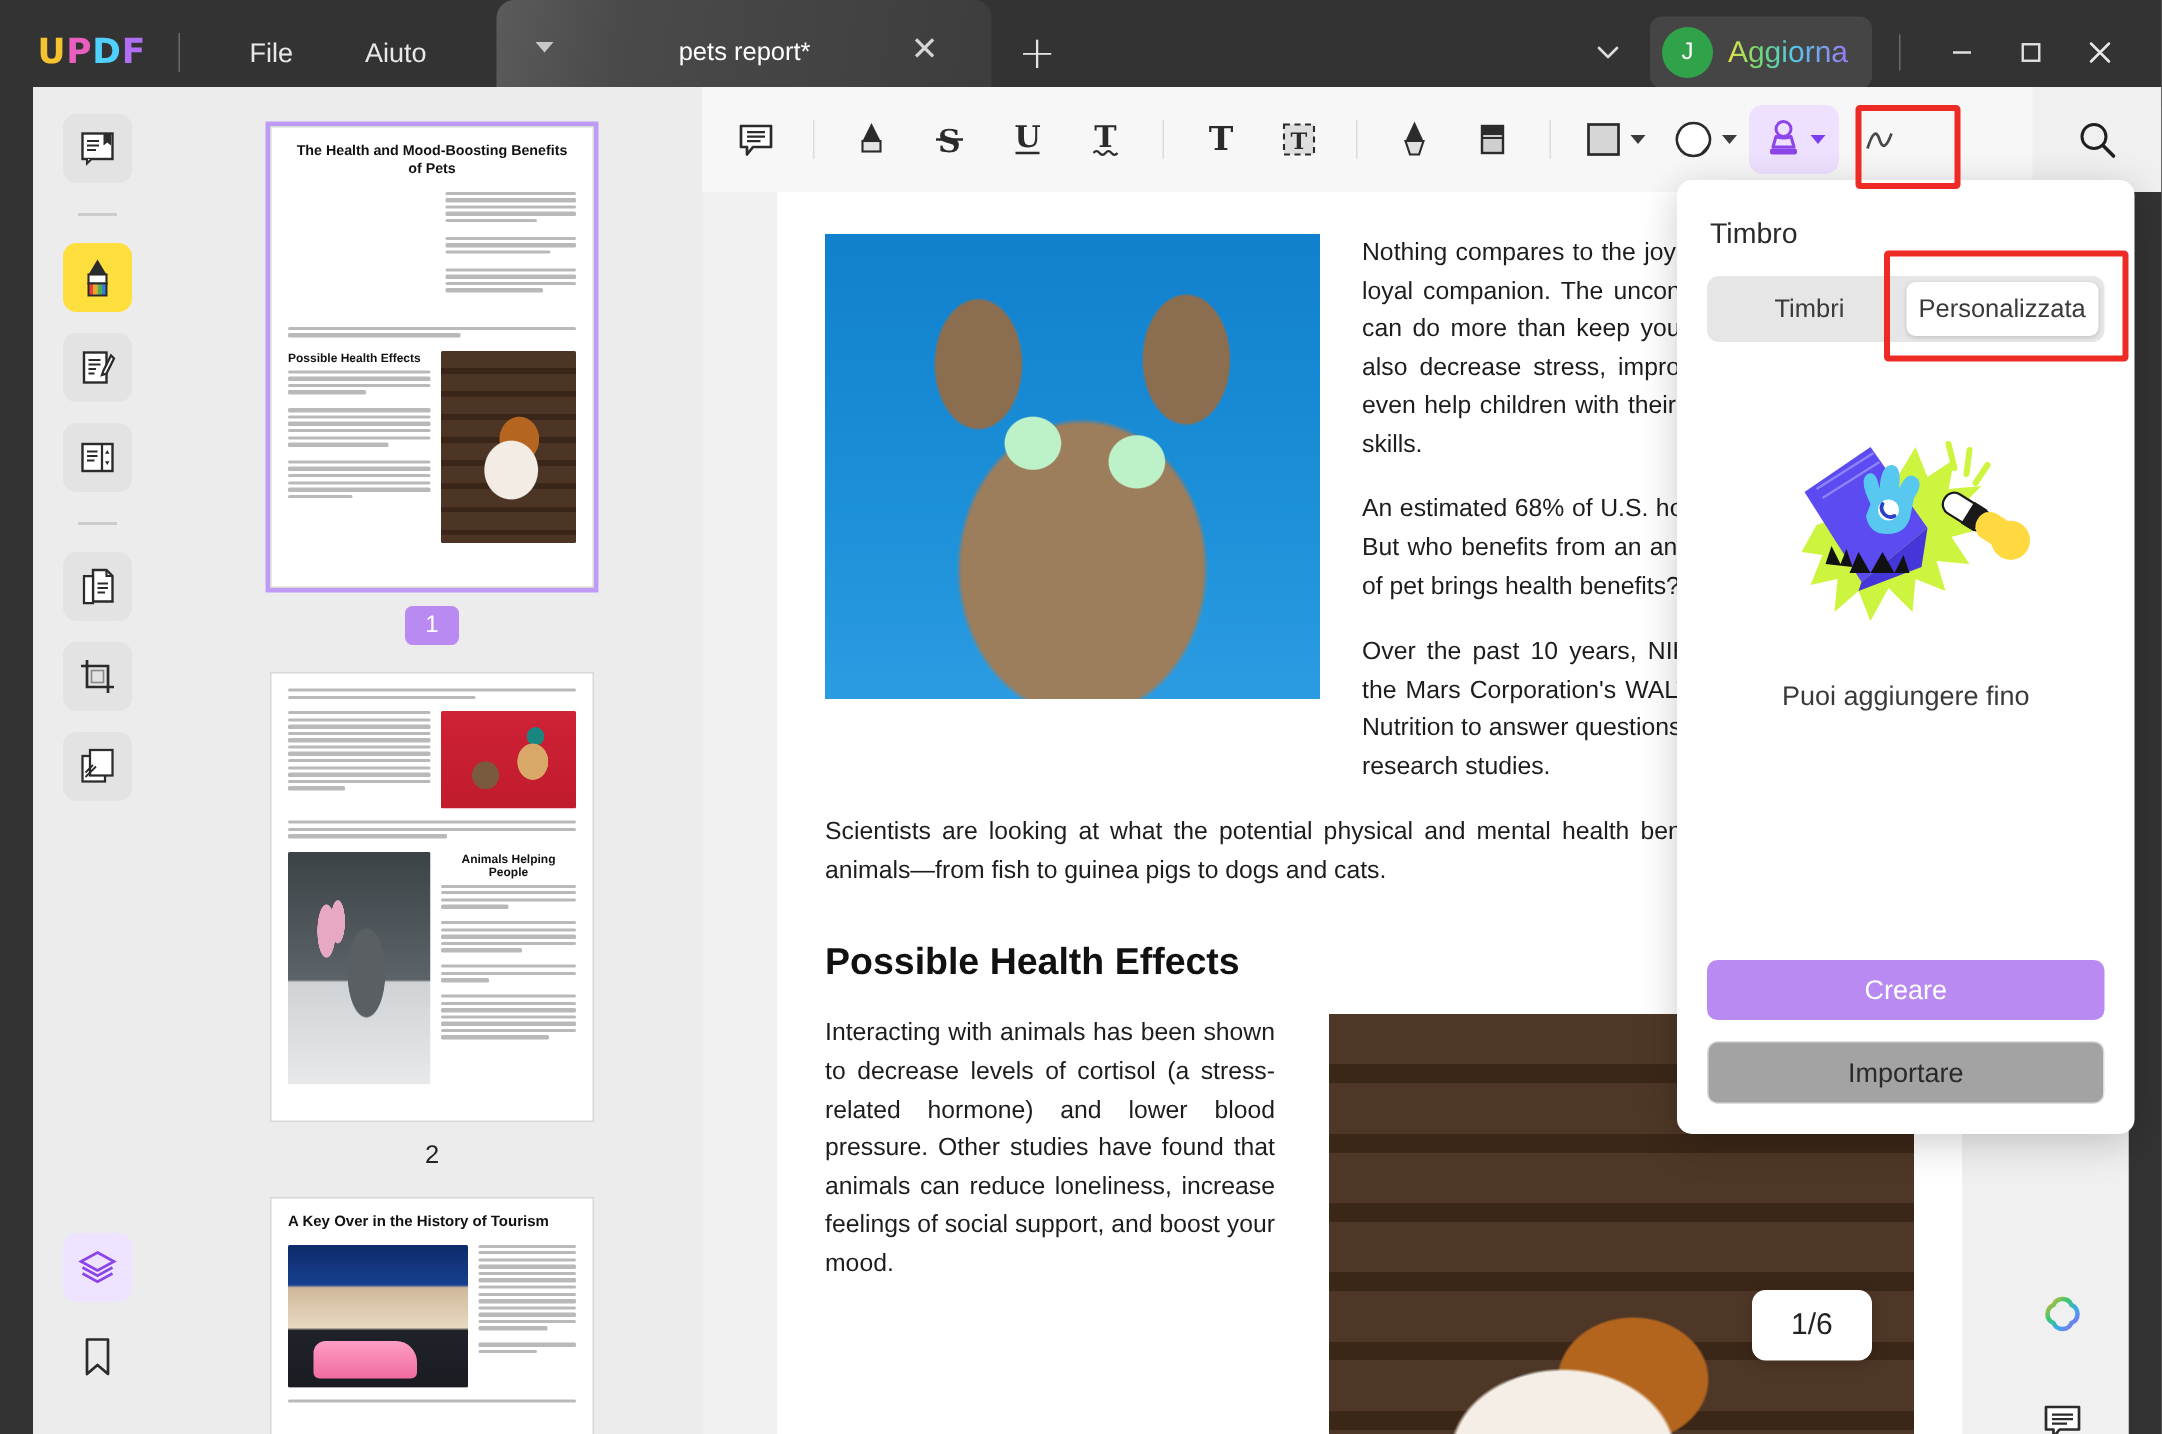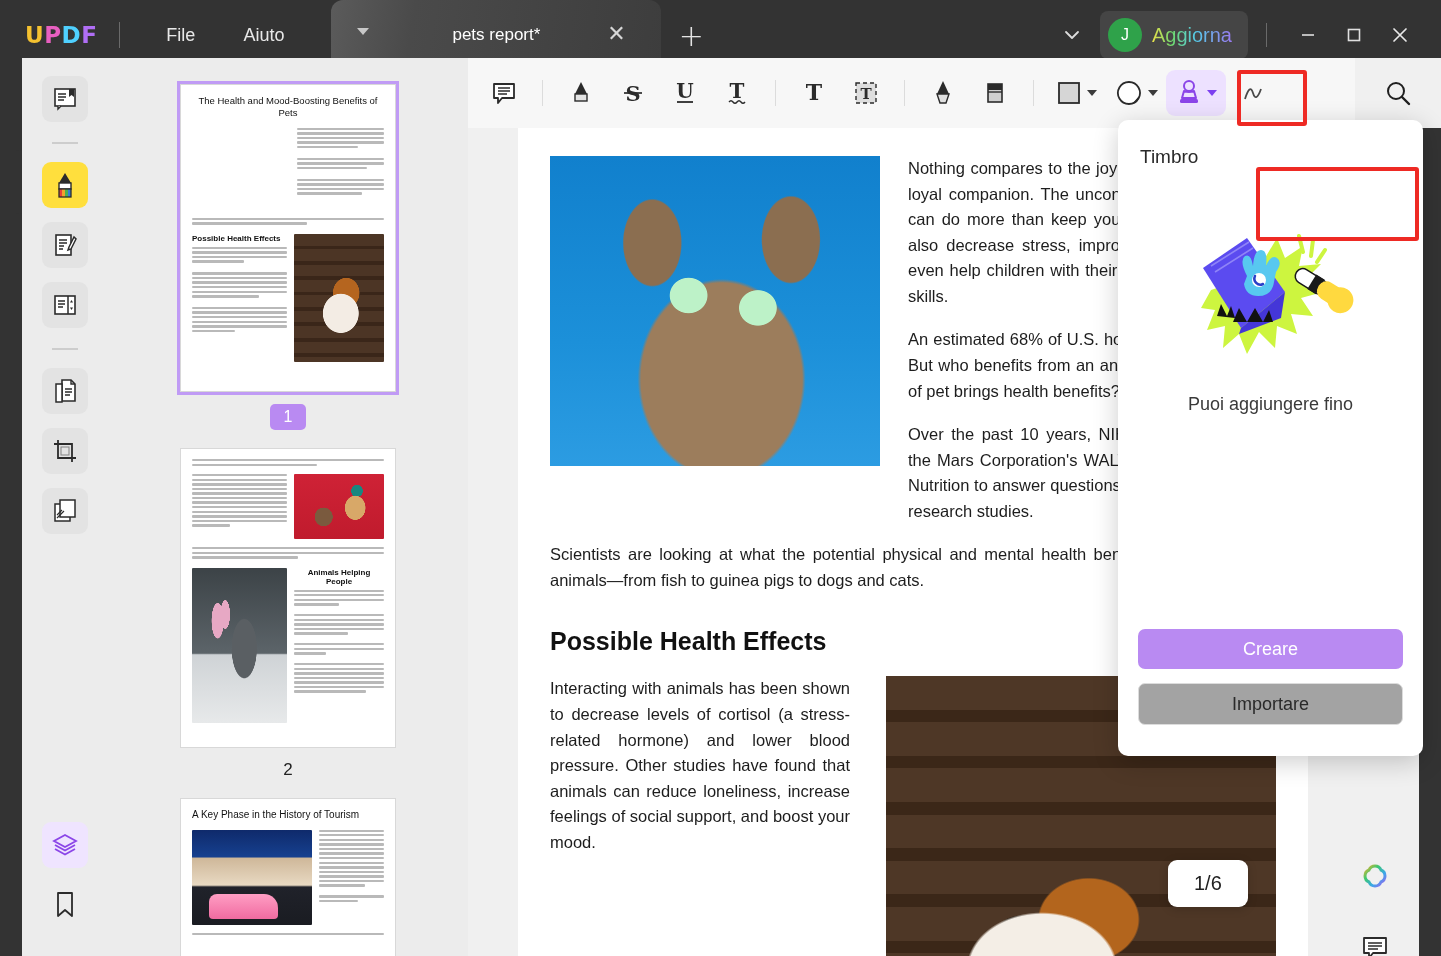--- a/index.html
+++ b/index.html
@@ -119,21 +119,21 @@
   }
   .thumb.selected { outline: 3px solid #c09bf5; outline-offset: 0px; }
   .thumb-label {
     text-align: center; font-size: 17px; color: #222; margin: 12px 0 18px;
   }
   .thumb-label.badge span {
     display: inline-block; background: #b98af2; color: #fff; border-radius: 5px;
     padding: 4px 14px; font-size: 16px;
   }
   .tpad { padding: 10px 11px; }
-  .t-title { font-size: 9.5px; font-weight: normal; text-align: center; color: #111; line-height: 1.25; }
+  .t-title { font-size: 9.5px; font-weight: bold; text-align: center; color: #111; line-height: 1.25; }
   .t-h2 { font-size: 8px; font-weight: bold; color: #111; margin-bottom: 4px; }
   .t-lines { display: flex; flex-direction: column; gap: 2.2px; }
   .t-line { height: 2.4px; background: #b9b9b9; border-radius: 1px; }
   .t-row { display: flex; gap: 7px; margin-top: 7px; }
   .t-img { border-radius: 1px; overflow: hidden; }
 
   
   .photo-cat-blue {
     background:
       radial-gradient(ellipse 22% 14% at 42% 46%, #bcf0c8 0 60%, transparent 62%),
@@ -272,21 +272,21 @@
   }
   .sp-tab {
     flex: 1; height: 36px; display: flex; align-items: center; justify-content: center;
     font-size: 17px; color: #3a3a3a; border-radius: 6px;
   }
   .sp-tab.active { background: #ffffff; box-shadow: 0 1px 3px rgba(0,0,0,.14); }
   .sp-illus { margin: 62px auto 0; width: 180px; height: 135px; position: relative; }
   .sp-note {
     text-align: center; font-size: 18px; color: #3a3a3a; line-height: 1.45; margin-top: 26px;
   }
-  .sp-actions { position: absolute; left: 20px; right: 20px; bottom: 31px; text-align: right; }
+  .sp-actions { position: absolute; left: 20px; right: 20px; bottom: 20px; text-align: right; }
   .btn-primary {
     height: 40px; border-radius: 7px; background: #b98af2; color: #ffffff;
     display: flex; align-items: center; justify-content: center; font-size: 18px;
     margin-bottom: 14px;
   }
   .btn-outline {
     height: 42px; border-radius: 7px; background: #a3a3a3; border: 1px solid #dcdcdc;
     color: #2a2a2a; display: flex; align-items: center; justify-content: center; font-size: 18px;
   }
   .panel-redbox {
@@ -559,21 +559,21 @@
               </div>
             </div>
           </div>
         </div>
         <div class="thumb-label">2</div>
       </div>
 
       <div>
         <div class="thumb" style="height:160px">
           <div class="tpad">
-            <div class="t-title" style="text-align:left;font-size:10px">A Key Phase in the History of Tourism</div>
+            <div class="t-title" style="text-align:left;font-size:10px">A Key Over in the History of Tourism</div>
             <div class="t-row" style="margin-top:8px">
               <div class="t-img photo-havana" style="width:120px;height:95px"></div>
               <div class="t-lines" style="flex:1">
                 <div class="t-line"></div>
                   <div class="t-line"></div>
                   <div class="t-line"></div>
                 <div class="t-line"></div>
                   <div class="t-line"></div>
                   <div class="t-line"></div>
                 <div class="t-line"></div>
@@ -752,20 +752,24 @@
       <svg width="30" height="30" viewBox="0 0 30 30">
         <path d="M4 5 H26 V20 H13 L9 25 V20 H4 Z" fill="#fff" stroke="#2b2b2b" stroke-width="1.8" stroke-linejoin="round"></path>
         <path d="M8 10 H22 M8 13 H22 M8 16 H18" stroke="#2b2b2b" stroke-width="1.5"></path>
       </svg>
     </div>
   </div>
 
   <div class="stamp-panel">
     <div class="sp-title">Timbro</div>
 
+    <div class="sp-tabs">
+      <div class="sp-tab">Timbri</div>
+      <div class="sp-tab active">Personalizzata</div>
+    </div>
 
     <div class="sp-illus">
       <svg width="180" height="135" viewBox="0 0 180 135">
 
         <path d="M30 60 L20 78 L34 80 L26 100 L44 96 L42 118 L58 104 L66 124 L78 102 L94 118 L96 96 L116 104 L110 84 L132 86 L120 68 L142 62 L124 50 L140 34 L118 36 L122 16 L104 28 L96 8 L84 28 L68 16 L68 38 L48 34 L54 52 Z" fill="#cdf53f"></path>
 
         <path d="M22 38 L66 8 L104 62 L60 98 Z" fill="#5b4bf0"></path>
         <path d="M60 98 L104 62 L100 88 L58 104 Z" fill="#4436d8"></path>
         <path d="M30 36 L68 12 M34 42 L72 18" stroke="#8f84f7" stroke-width="1.6" fill="none"></path>
 

